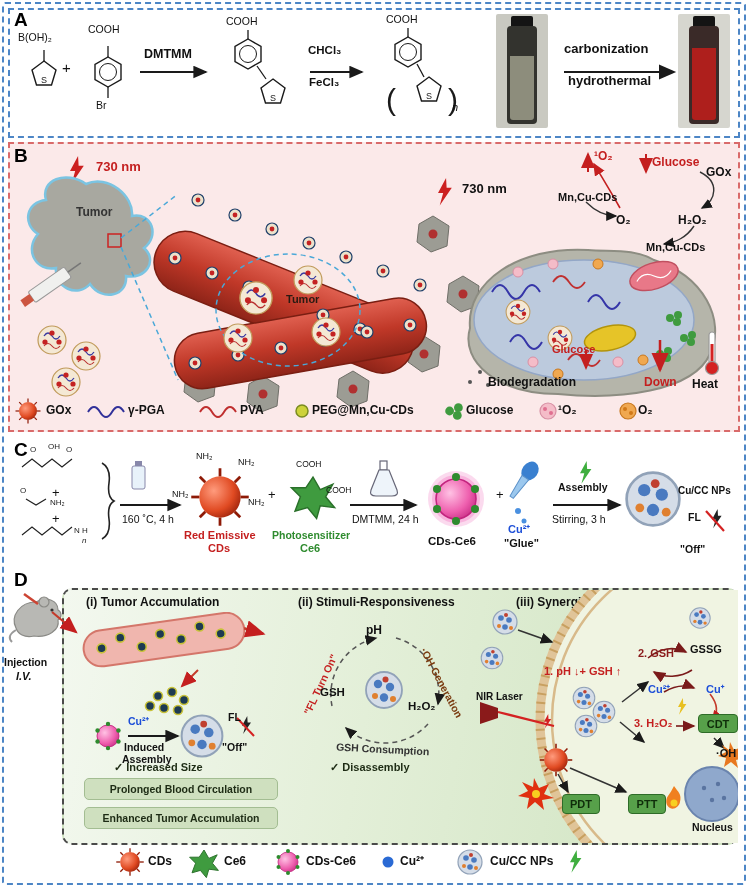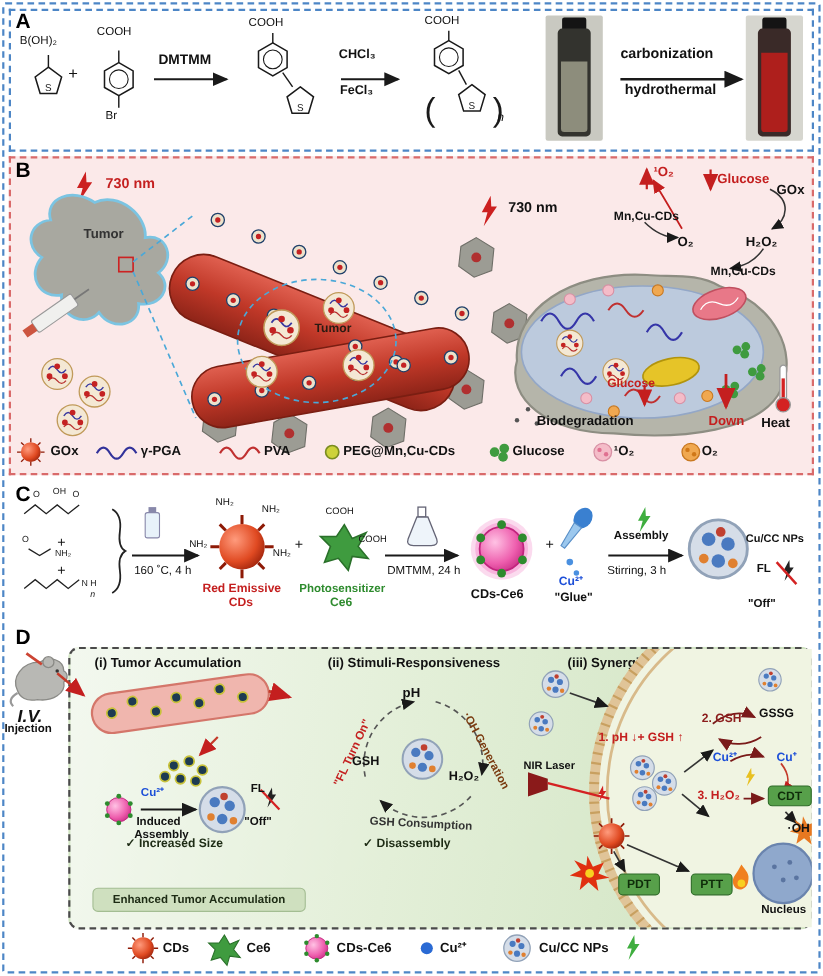--- a/index.html
+++ b/index.html
@@ -427,21 +427,21 @@
   <svg class="abs" style="left:6px;top:588px" width="60" height="56">
     <path d="M10,40 C4,28 14,14 30,14 C40,8 52,12 52,22 C56,24 56,30 52,32 C54,42 42,50 28,48 C18,50 12,46 10,40 Z" fill="#b8b8b4" stroke="#8a8a86" stroke-width="1.2"></path>
     <circle cx="38" cy="14" r="5" fill="#b8b8b4" stroke="#8a8a86" stroke-width="1.2"></circle>
     <circle cx="46" cy="22" r="1.6" fill="#333"></circle>
     <path d="M10,42 Q0,48 6,54" fill="none" stroke="#999" stroke-width="2"></path>
     <line x1="18" y1="6" x2="32" y2="16" stroke="#cc4433" stroke-width="2.5"></line>
   </svg>
   <svg class="abs" style="left:48px;top:606px" width="36" height="34">
     <line x1="4" y1="6" x2="28" y2="26" stroke="#c43a2a" stroke-width="2.2" marker-end="url(#ar)"></line>
   </svg>
-  <div class="t b i" style="left:16px;top:644px;font-size:16px">I.V.</div>
+  <div class="t b i" style="left:16px;top:671px;font-size:11px">I.V.</div>
   <div class="t b" style="left:4px;top:657px;font-size:10.5px">Injection</div>
 
   <div class="t b" style="left:86px;top:596px;font-size:12px">(i) Tumor Accumulation</div>
   <div class="t b" style="left:298px;top:596px;font-size:12px">(ii) Stimuli-Responsiveness</div>
   <div class="t b" style="left:516px;top:596px;font-size:12px">(iii) Synergistic Therapy</div>
 
   <svg class="abs" style="left:80px;top:612px" width="190" height="106">
     <g transform="rotate(-8 10 40)">
       <rect x="4" y="20" width="162" height="36" rx="18" fill="#f0b6ae" stroke="#d4766a" stroke-width="2"></rect>
       <g fill="#1d3a52" stroke="#c8c23a" stroke-width="1.6">
@@ -478,20 +478,21 @@
       <use href="#bolt" transform="translate(152,16) scale(0.75)" fill="#222"></use>
       <line x1="147" y1="18" x2="164" y2="36" stroke="#d42222" stroke-width="2"></line>
     </g>
   </svg>
   <div class="t b blue" style="left:128px;top:716px;font-size:10.5px">Cu²⁺</div>
   <div class="t b" style="left:124px;top:742px;font-size:10.5px">Induced</div>
   <div class="t b" style="left:122px;top:754px;font-size:10.5px">Assembly</div>
   <div class="t b" style="left:228px;top:712px;font-size:10.5px">FL</div>
   <div class="t b" style="left:222px;top:742px;font-size:10.5px">"Off"</div>
   <div class="t b" style="left:114px;top:762px;font-size:11px;color:#1d2b14">✓ Increased Size</div>
+  <div class="greenbox" style="left:84px;top:778px;width:194px;height:22px">Prolonged Blood Circulation</div>
   <div class="greenbox" style="left:84px;top:807px;width:194px;height:22px">Enhanced Tumor Accumulation</div>
 
   <svg class="abs" style="left:296px;top:612px" width="176" height="152">
     <g transform="translate(88,78) scale(1.5)">
         <use href="#cluster"></use>
       </g>
     <path d="M100,26 A58,58 0 0 1 142,92" fill="none" stroke="#555" stroke-width="1.5" stroke-dasharray="5,4" marker-end="url(#ab)"></path>
     <path d="M132,112 A58,58 0 0 1 50,116" fill="none" stroke="#555" stroke-width="1.5" stroke-dasharray="5,4" marker-end="url(#ab)"></path>
     <path d="M36,94 A58,58 0 0 1 80,26" fill="none" stroke="#555" stroke-width="1.5" stroke-dasharray="5,4" marker-end="url(#ab)"></path>
   </svg>

